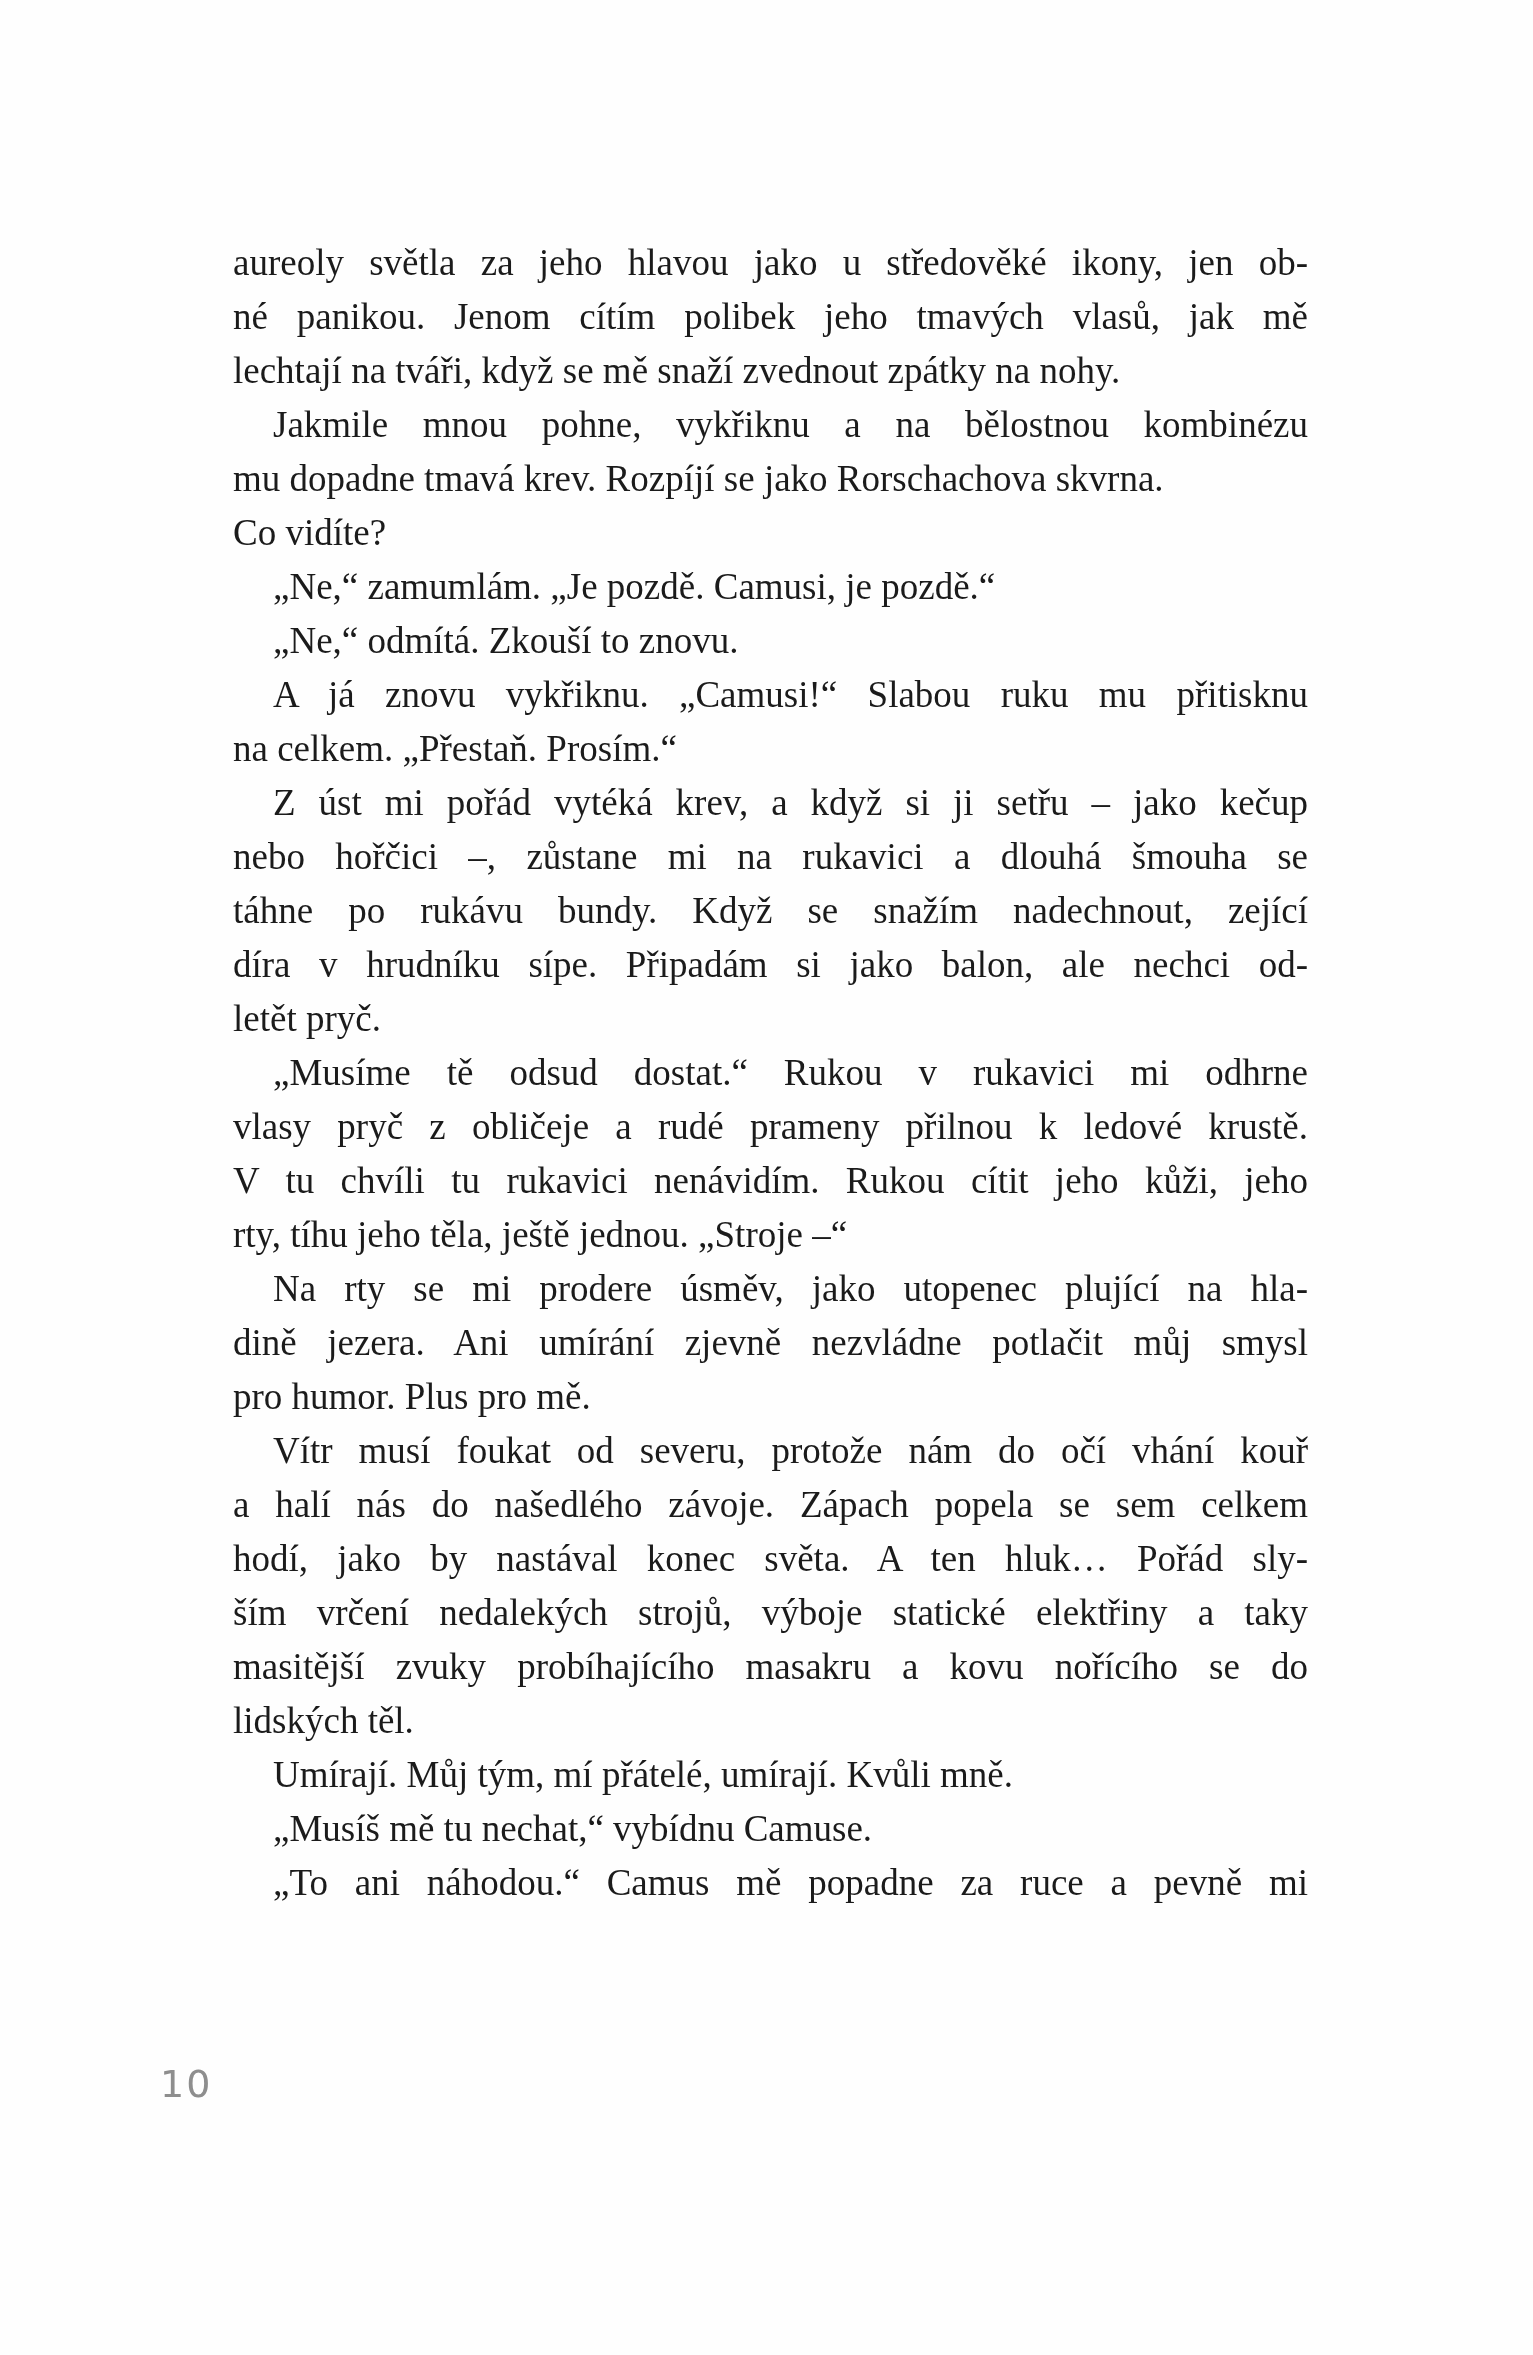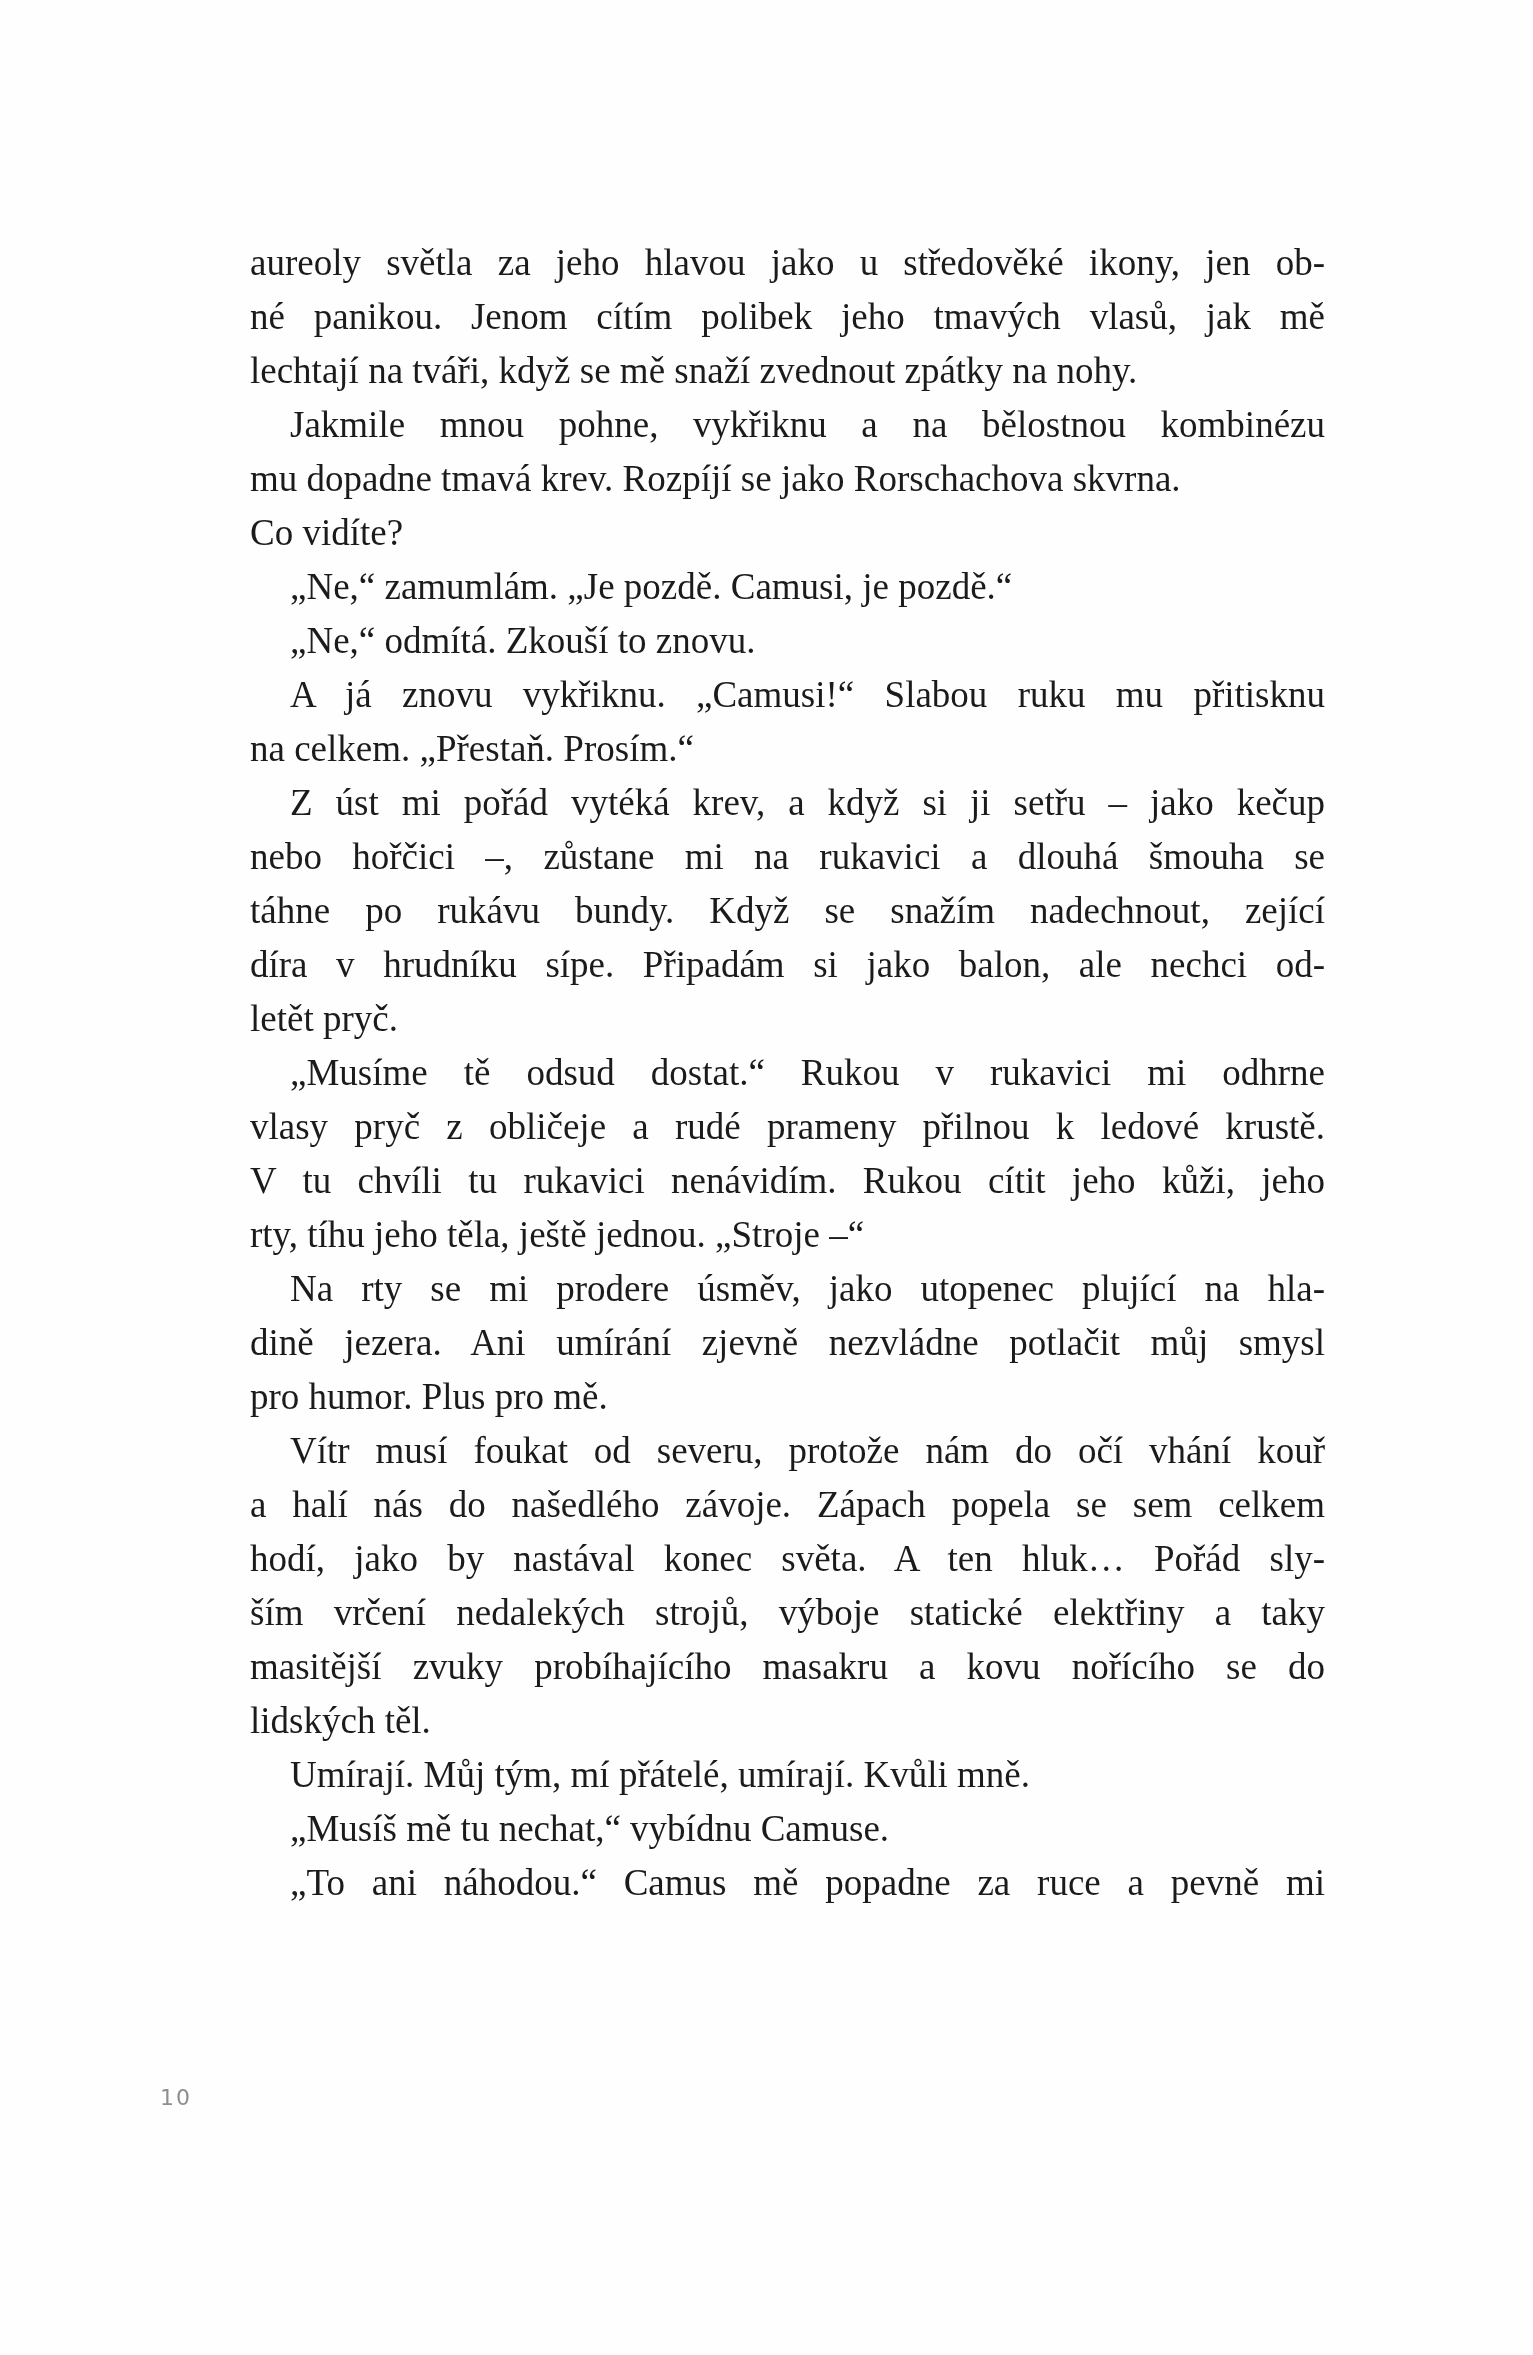--- a/index.html
+++ b/index.html
@@ -11,44 +11,43 @@
   }
   .page {
     position: relative;
     width: 1533px;
     height: 2355px;
     background: #fefefe;
     overflow: hidden;
   }
   .text-block {
     position: absolute;
-    left: 250px;
+    left: 233px;
     top: 236px;
     width: 1075px;
     font-size: 37px;
     line-height: 54px;
     color: #1b1b1b;
   }
   p.para { margin: 0; padding: 0; }
   .indent > .line:first-child { text-indent: 40px; }
   .line { display: block; }
   .line.just {
     text-align: justify;
     text-align-last: justify;
   }
   .it { }
   .page-number {
     position: absolute;
     left: 160px;
     top: 2062px;
     font-family: "DejaVu Sans", sans-serif;
-    font-size: 22px;
+    font-size: 38px;
     color: #8e8e8e;
     letter-spacing: 2px;
-    margin-top: 23px;
   }
 </style>
 </head>
 <body>
 
 <div class="page">
   <div class="text-block" id="text-block">
       <p class="para">
         <span class="line just"><span>aureoly světla za jeho hlavou jako u středověké ikony, jen ob-</span></span>
         <span class="line just"><span>né panikou. Jenom cítím polibek jeho tmavých vlasů, jak mě</span></span>

